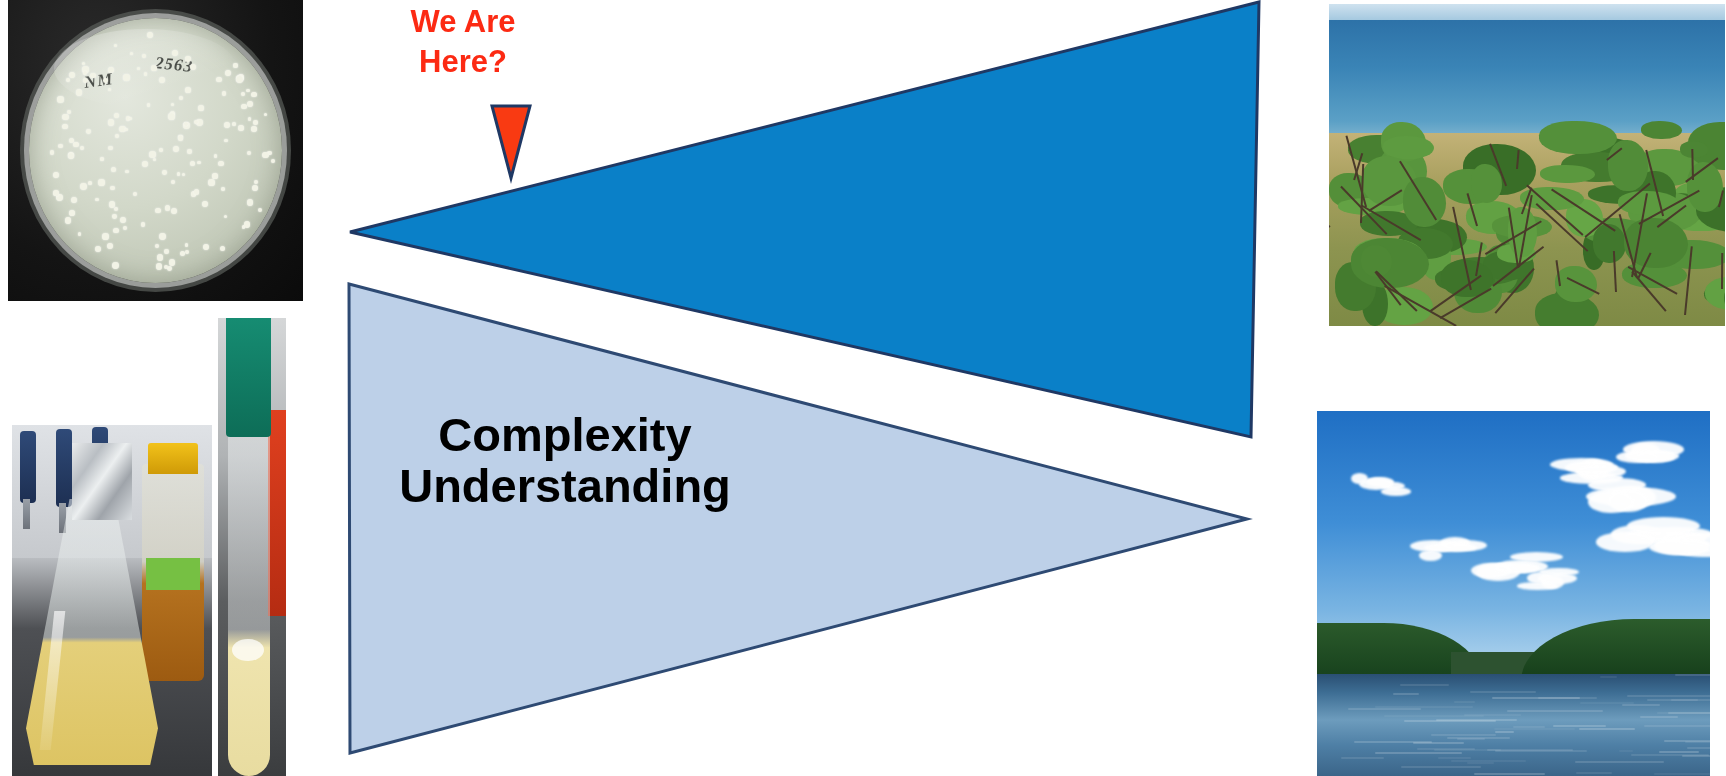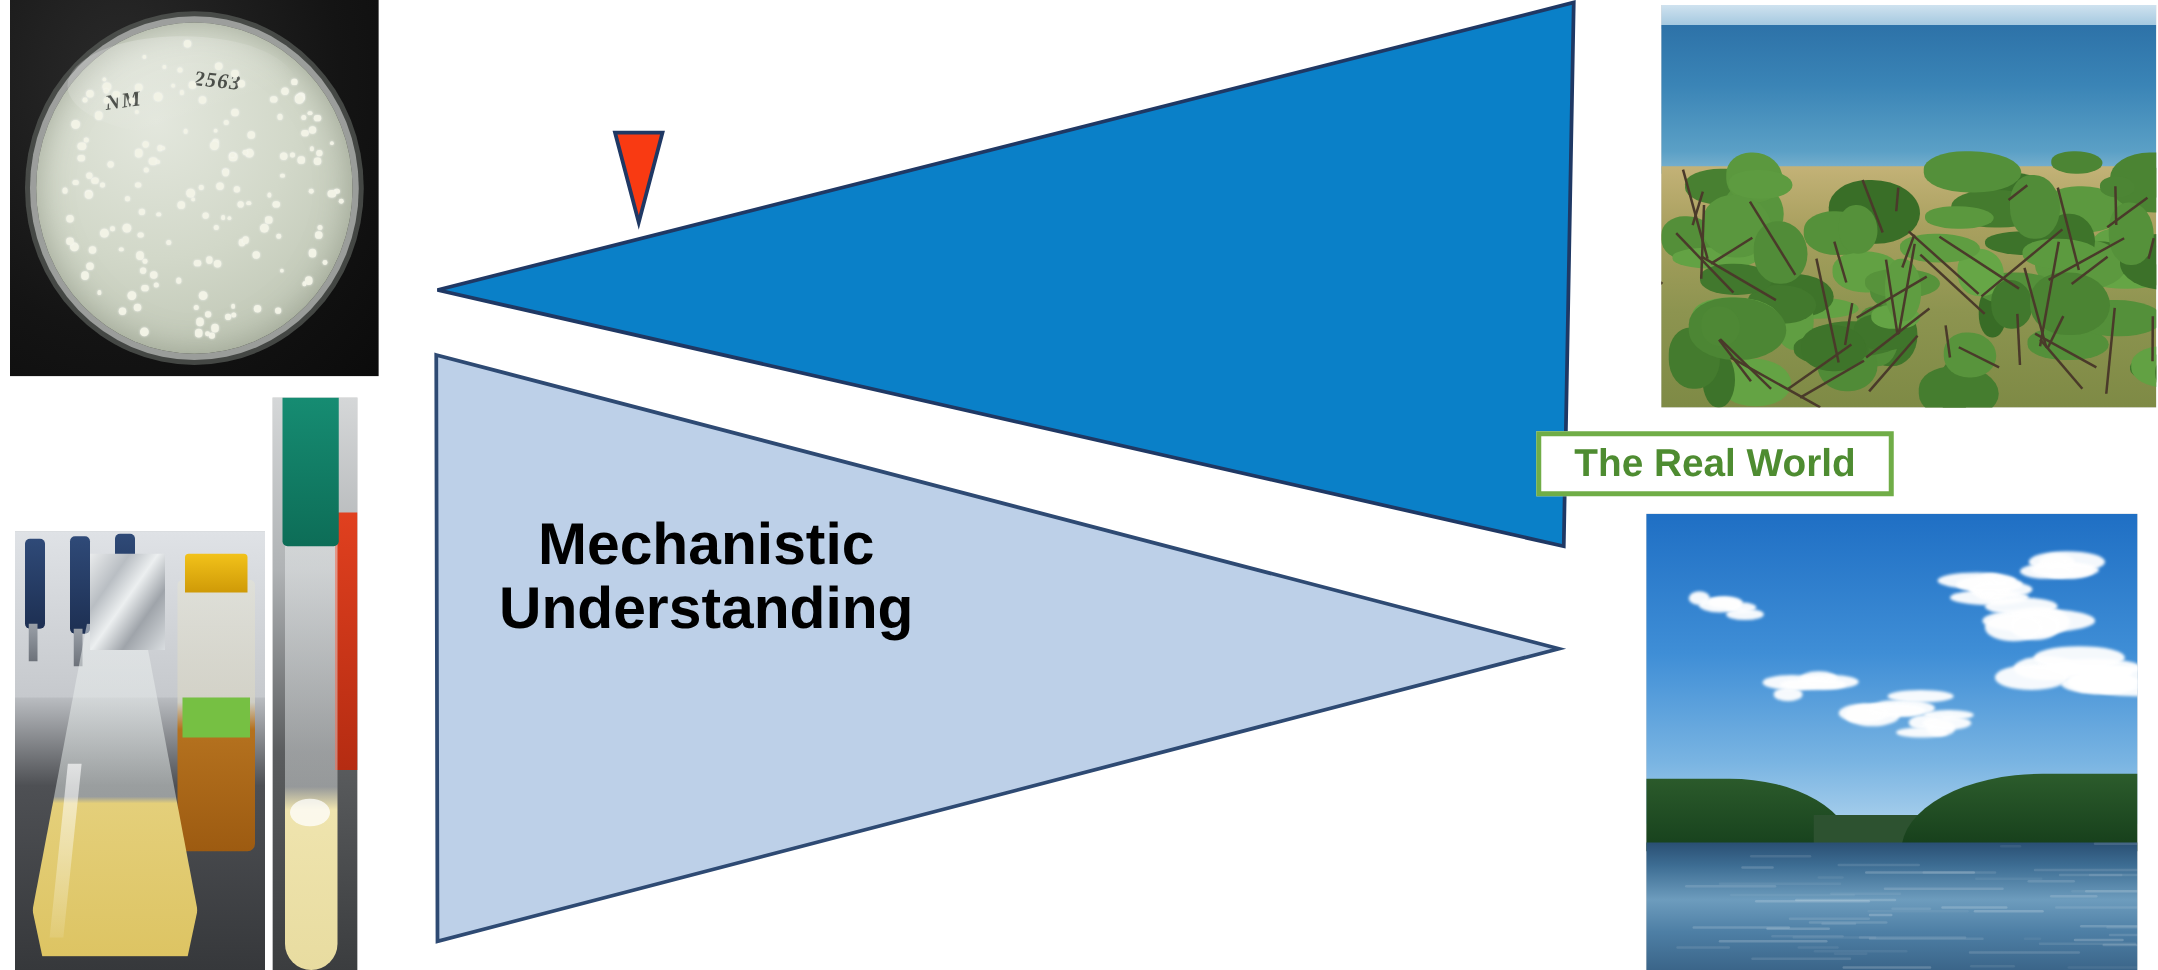--- a/index.html
+++ b/index.html
@@ -600,21 +600,22 @@
         <span class="ripple" style="width: 97.7341px; left: 83.8775%; top: 24.5566%; opacity: 0.3;"></span>
       </div>
   </div>
 
   <svg class="tri" viewBox="0 0 1726 776">
     <polygon points="1259,2 1251,437 350,232" fill="#0a80c8" stroke="#1f3864" stroke-width="3"></polygon>
     <polygon points="349,284 1247,519 350,753" fill="#bdd0e8" stroke="#2e4a73" stroke-width="3"></polygon>
     <polygon points="492,106 530,106 511,178" fill="#f93a12" stroke="#1f3864" stroke-width="3"></polygon>
   </svg>
 
-
-
-  <div class="tri-label" id="mechanistic-label">Mechanistic
+  <div id="we-are-here">We Are
+Here?</div>
+
+
+  <div class="tri-label" id="mechanistic-label">Complexity
 Understanding</div>
 
 
-  <div class="green-box" id="real-world-label">The Real World</div>
 
 </div>
 
 </body></html>

